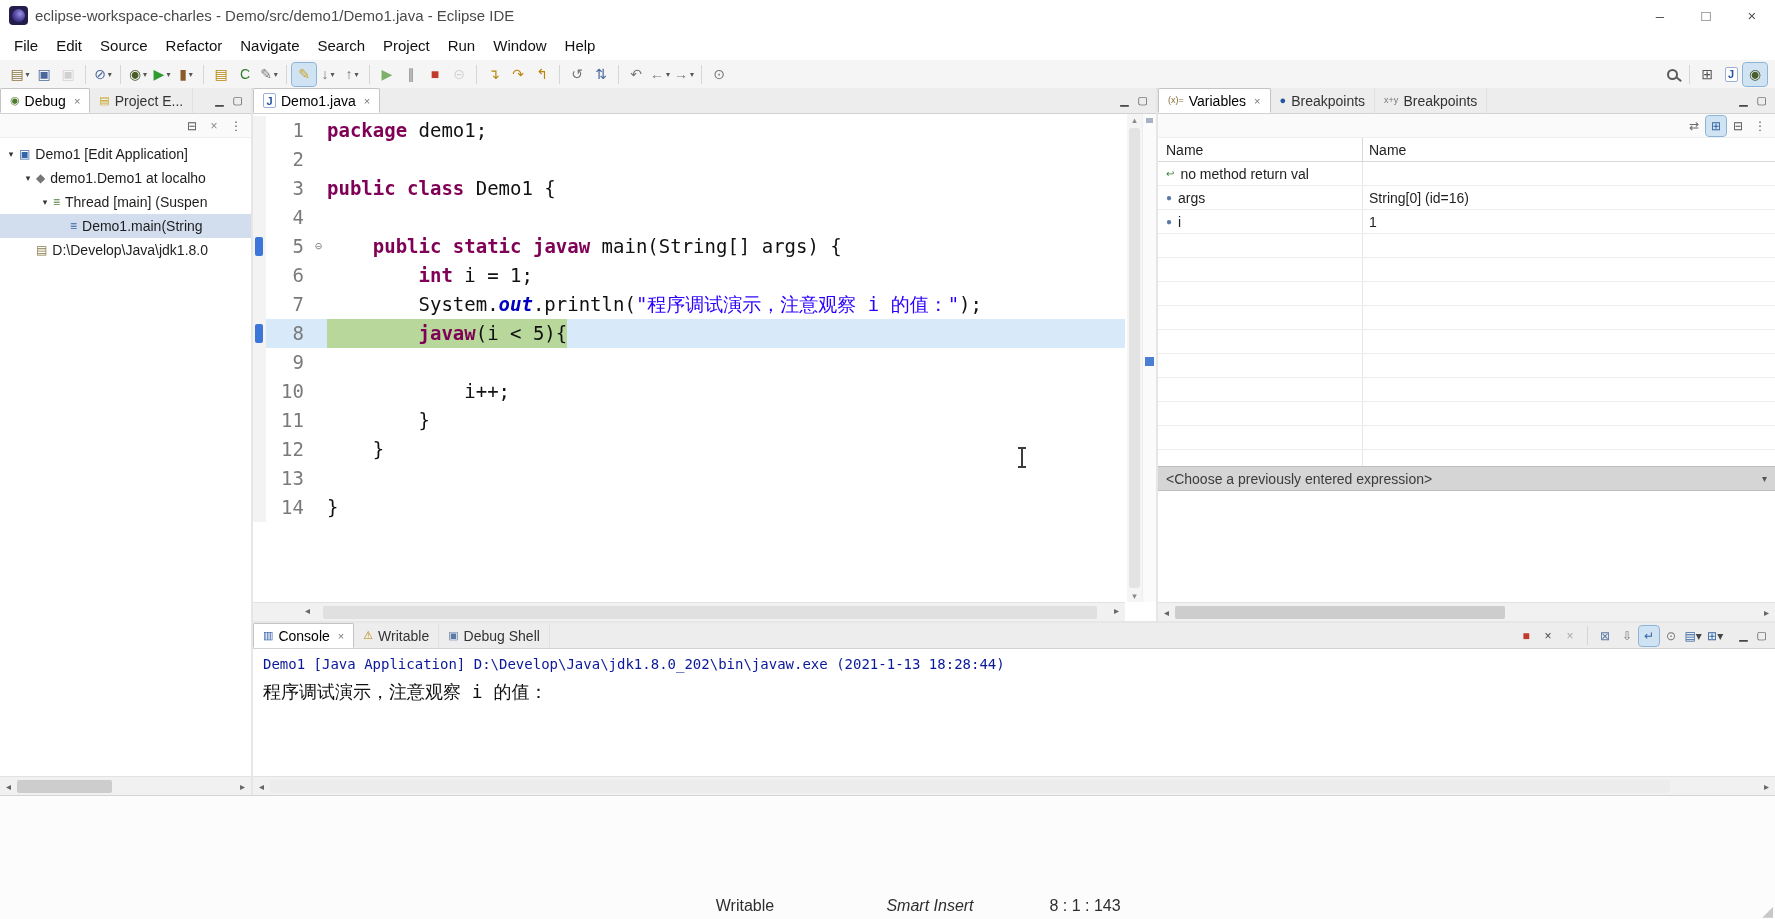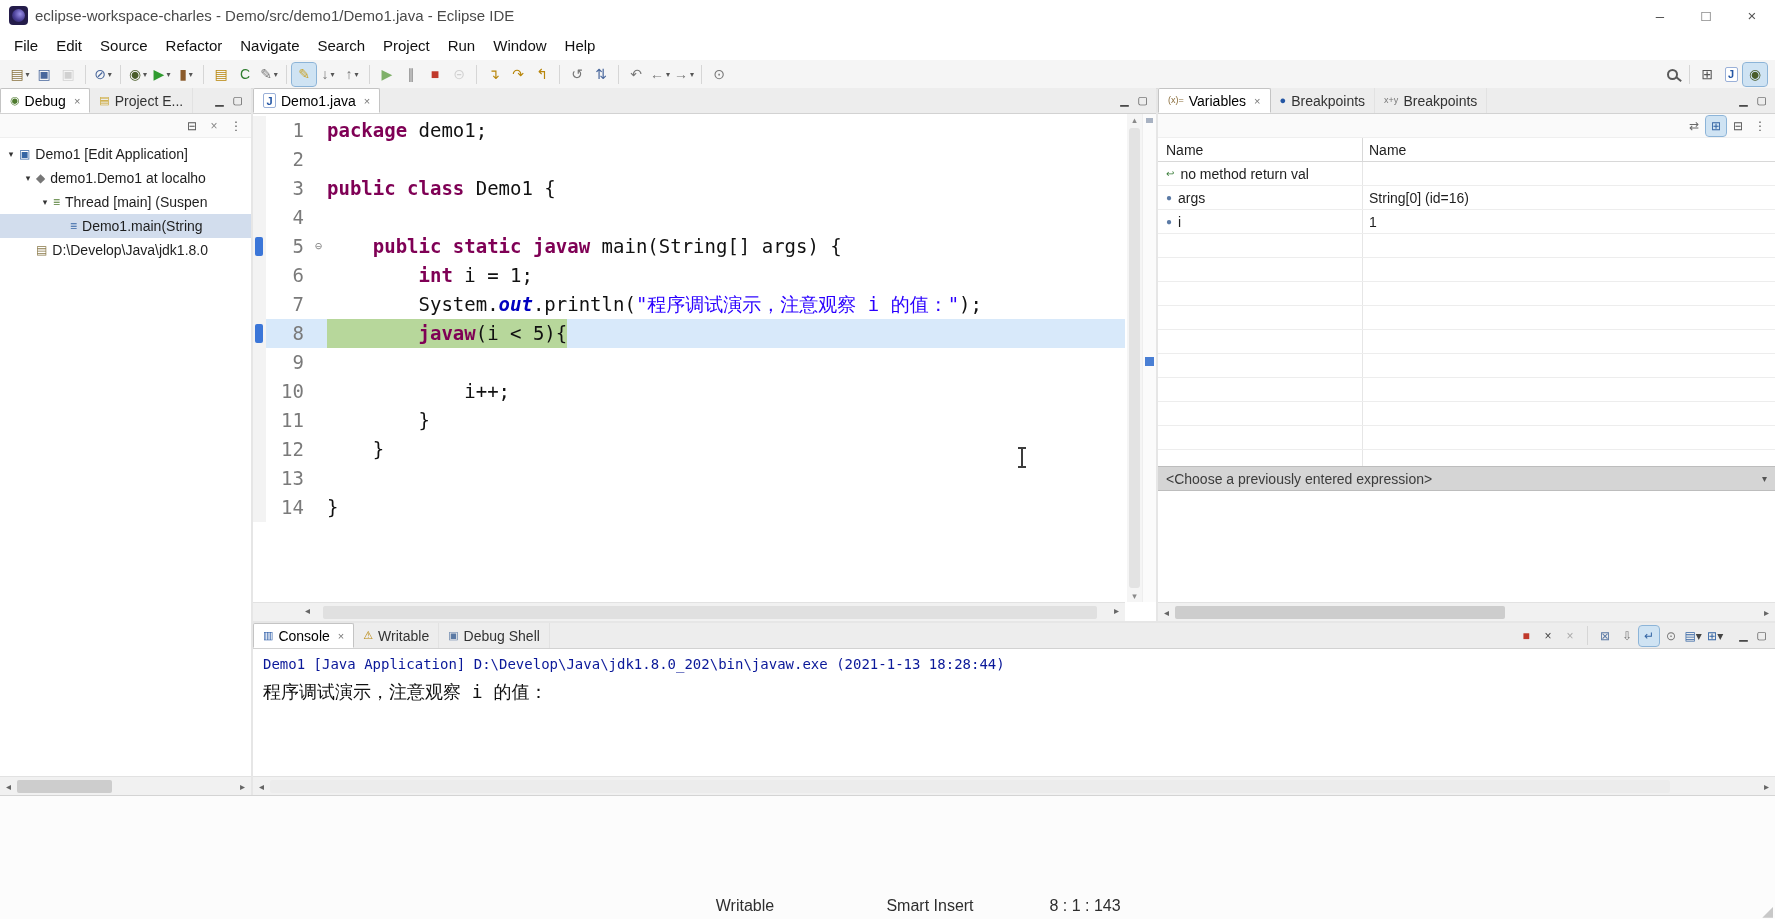--- a/index.html
+++ b/index.html
@@ -108,21 +108,21 @@
 
   
   .console-body { position:absolute; left:0; top:26px; right:0; bottom:19px; overflow:hidden; background:#fff; padding-left:10px; }
   .console-header-line { font-family:"DejaVu Sans Mono", monospace; font-size:14px; color:#0a1899; padding-top:7px; white-space:pre; }
   .console-output-line { font-family:"DejaVu Sans Mono", monospace; font-size:18px; color:#111; padding-top:8px; white-space:pre; }
 
   
   .bottom-trim { position:absolute; left:0; top:795px; width:100%; height:124px; background:#fcfcfc; border-top:1px solid #d4d4d4; }
   .status-item { position:absolute; bottom:3px; height:20px; display:flex; align-items:center; justify-content:center; font-size:16px; color:#2e2e2e; }
   .st-writable { left:660px; width:170px; }
-  .st-insert { left:845px; width:170px; }
+  .st-insert { left:845px; width:170px;font-style:italic; }
   .st-pos { left:1025px; width:120px; }
   .grip { position:absolute; right:2px; bottom:0; color:#c8c8c8; font-size:14px; }
 </style>
 </head>
 <body>
 
 <div id="window">
 
   <div class="titlebar">
     <div class="app-icon"></div>

